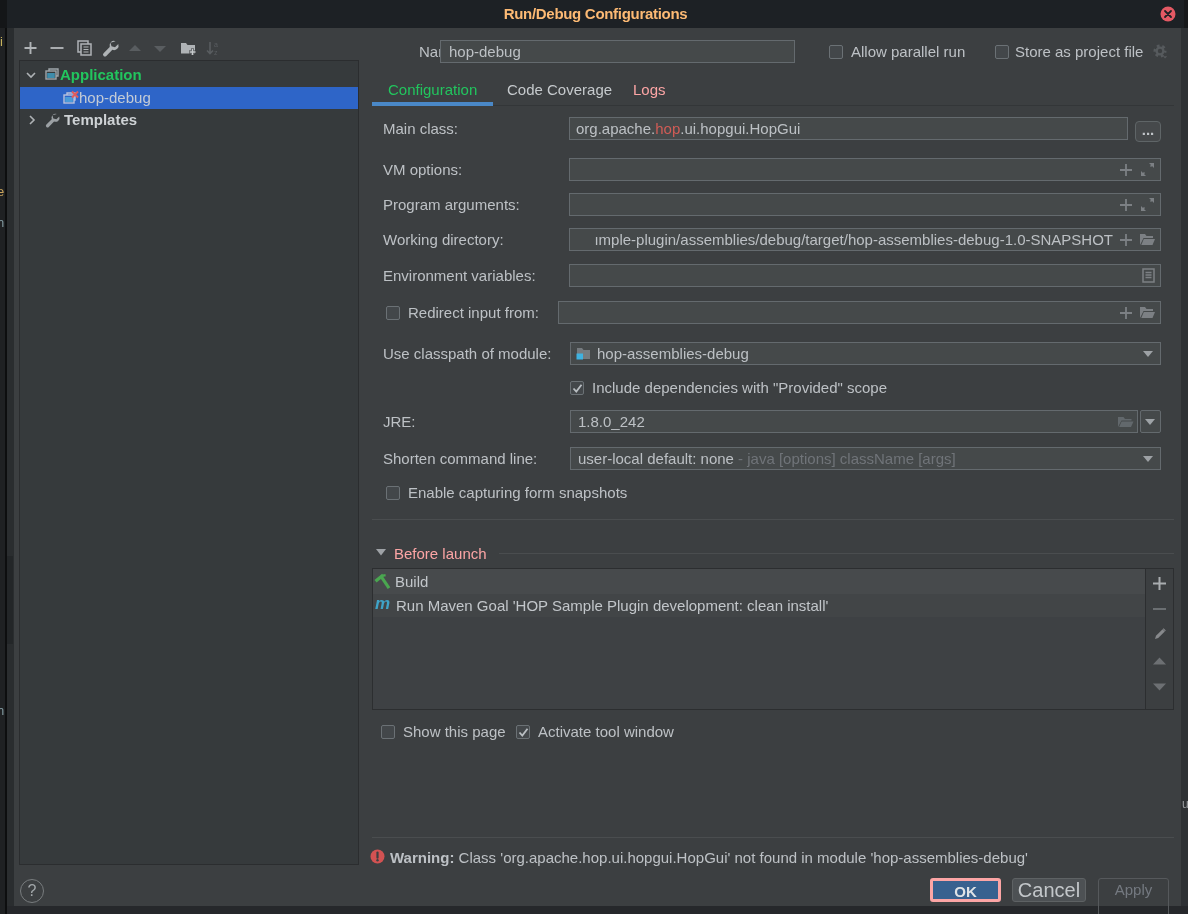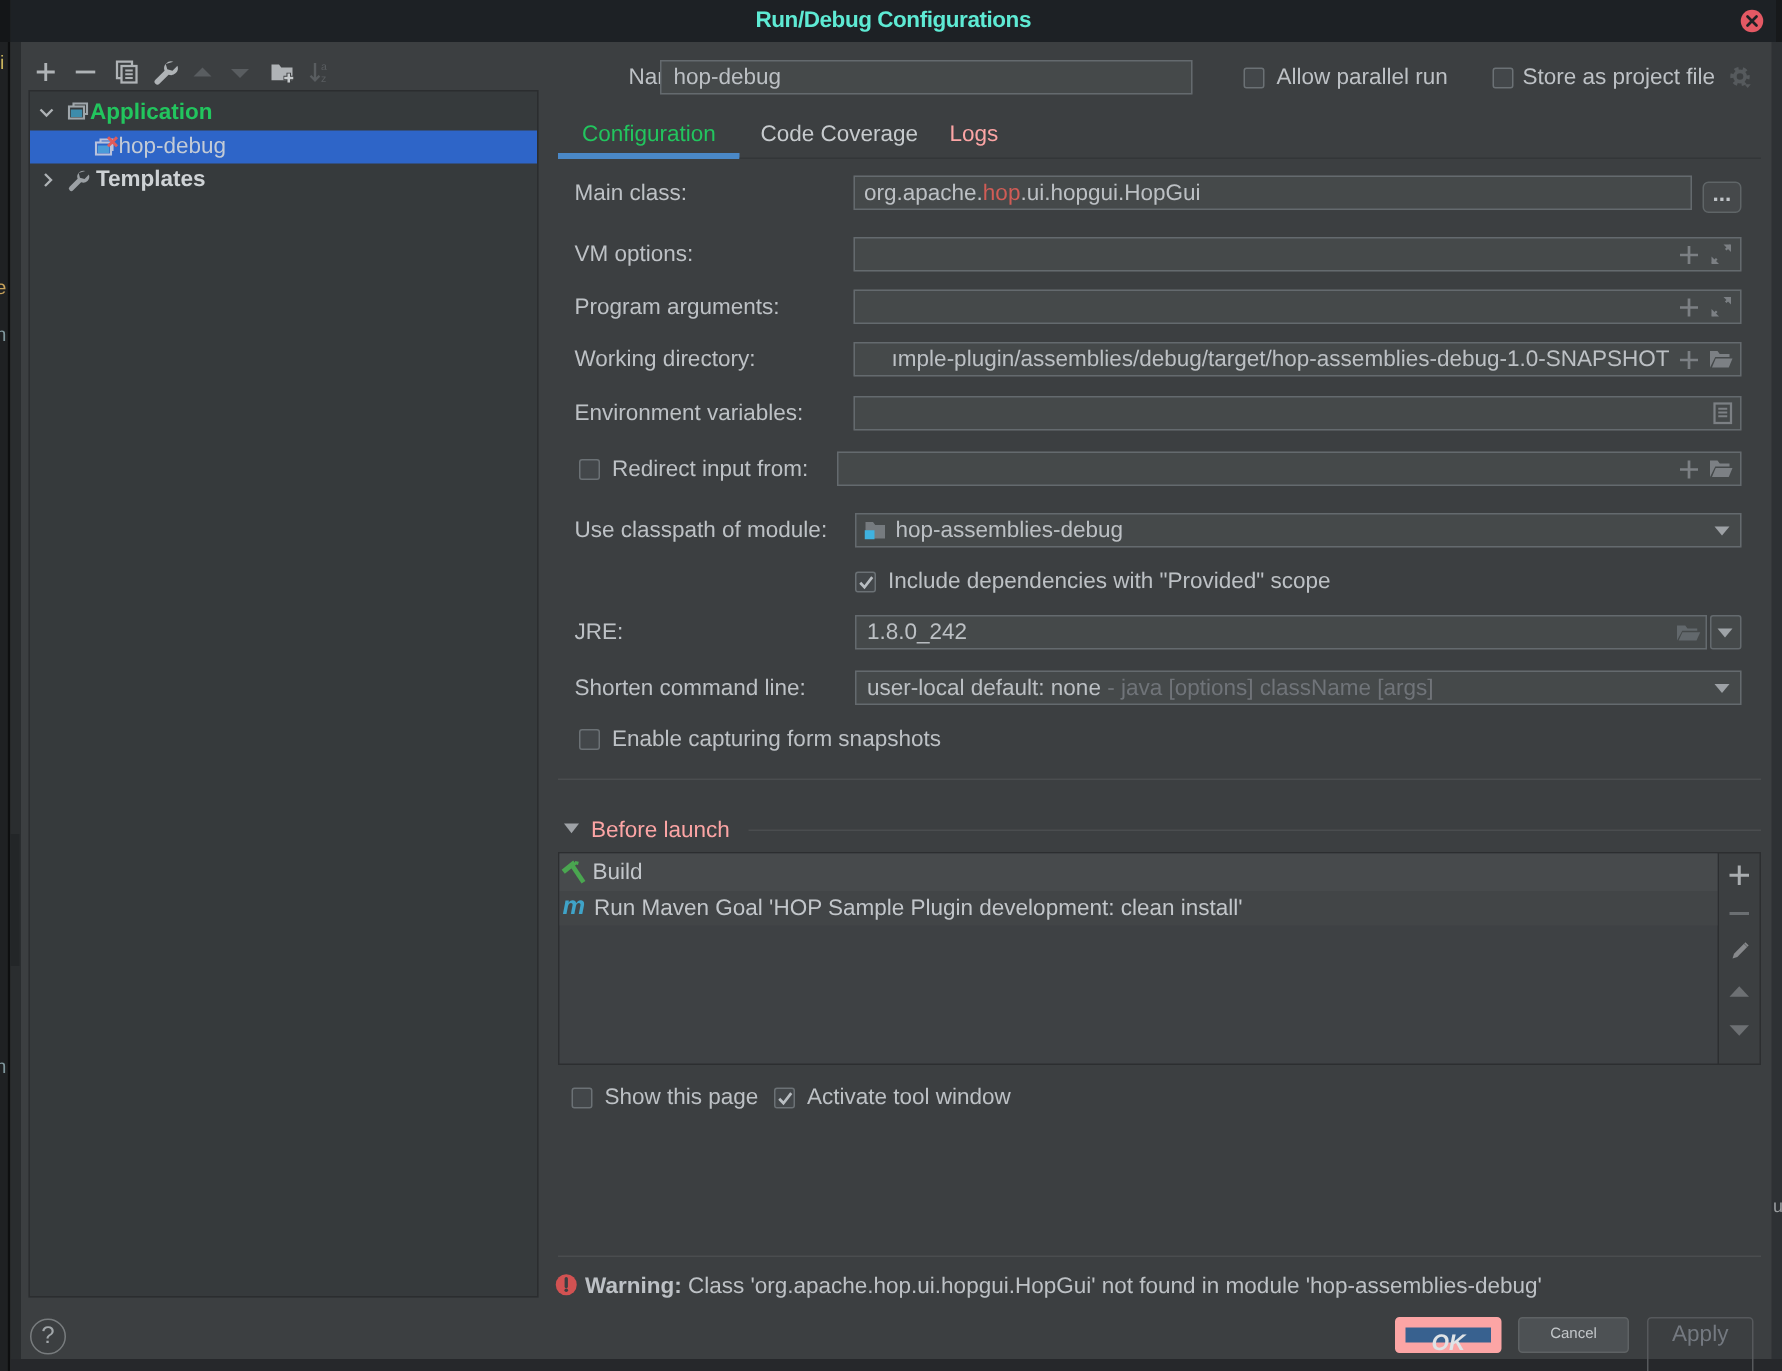--- a/index.html
+++ b/index.html
@@ -19,21 +19,21 @@
   <div style="position:absolute;left:-3px;top:184px;color:#c8a35c;font-size:13px;">e</div>
   <div style="position:absolute;left:-3px;top:215px;color:#7f969c;font-size:13px;">h</div>
   <div style="position:absolute;left:-3px;top:703px;color:#7f969c;font-size:13px;">h</div>
 </div>
 <div class="abs" style="left:5px;top:0;width:2px;height:914px;background:#0d0e0f;"></div>
 <div class="abs" style="left:0;top:0;width:7px;height:28px;background:#141618;"></div>
 <div class="abs" style="left:7px;top:28px;width:7px;height:886px;background:#2a2d2f;"></div>
 <div class="abs" style="left:7px;top:556px;width:6px;height:88px;background:#232628;"></div>
 
 <div class="abs" style="left:7px;top:0;width:1177px;height:28px;background:#1d2125;"></div>
-<div class="abs" style="left:7px;top:0;width:1177px;height:28px;text-align:center;line-height:28px;color:#5eead4;font-weight:bold;font-size:15px;letter-spacing:-0.3px;">Run/Debug Configurations</div>
+<div class="abs" style="left:7px;top:0;width:1177px;height:28px;text-align:center;line-height:28px;color:#fdba74;font-weight:bold;font-size:15px;letter-spacing:-0.3px;">Run/Debug Configurations</div>
 <svg style="left:1160px;top:6px;" width="16" height="16" viewBox="0 0 16 16">
   <circle cx="8" cy="8" r="7.5" fill="#e45964"></circle>
   <path d="M5 5 L11 11 M11 5 L5 11" stroke="#1d2125" stroke-width="1.8" stroke-linecap="round"></path>
 </svg>
 
 <div class="abs" style="left:1184px;top:0;width:4px;height:28px;background:#17191b;"></div>
 <div class="abs" style="left:1181px;top:28px;width:7px;height:878px;background:#2e3134;overflow:hidden;">
   <div style="position:absolute;left:1px;top:769px;color:#9a9da0;font-size:12px;">u</div>
 </div>
 
@@ -260,15 +260,15 @@
 <div class="abs" style="left:372px;top:837px;width:802px;height:1px;background:#4a4d4f;"></div>
 <svg style="left:370px;top:849px;" width="15" height="15" viewBox="0 0 15 15">
   <circle cx="7.5" cy="7.5" r="7" fill="#d25252"></circle>
   <path d="M7.5 3.5 V8.7" stroke="#3c3f41" stroke-width="2.2" stroke-linecap="round"></path>
   <circle cx="7.5" cy="11.2" r="1.2" fill="#3c3f41"></circle>
 </svg>
 <div class="lbl" style="left:390px;top:846px;"><b>Warning:</b> Class 'org.apache.hop.ui.hopgui.HopGui' not found in module 'hop-assemblies-debug'</div>
 
 <div class="abs" style="left:20px;top:879px;width:24px;height:24px;border:1.5px solid #787c7e;border-radius:50%;color:#a2a7aa;text-align:center;line-height:21px;font-size:16px;">?</div>
 
-<div class="abs" style="left:930px;top:878px;width:71px;height:24px;background:#38618f;border:7px solid #fca5a5;border-radius:3px;color:#dfe3e6;font-weight:bold;text-align:center;line-height:22px;font-size:15px;font-style:italic;">OK</div>
-<div class="abs" style="left:1012px;top:878px;width:74px;height:24px;background:#4d5154;border:1px solid #5e6264;border-radius:3px;color:#c3c7ca;text-align:center;line-height:22px;font-size:10px;">Cancel</div>
+<div class="abs" style="left:930px;top:878px;width:71px;height:24px;background:#38618f;border:3px solid #fca5a5;border-radius:3px;color:#dfe3e6;font-weight:bold;text-align:center;line-height:22px;font-size:15px;">OK</div>
+<div class="abs" style="left:1012px;top:878px;width:74px;height:24px;background:#4d5154;border:1px solid #5e6264;border-radius:3px;color:#c3c7ca;text-align:center;line-height:22px;font-size:20px;">Cancel</div>
 <div class="abs" style="left:1098px;top:878px;width:71px;height:40px;background:transparent;border:1px solid #56595c;border-radius:3px;color:#747980;text-align:center;line-height:22px;font-size:15px;">Apply</div>
 
 </body></html>

